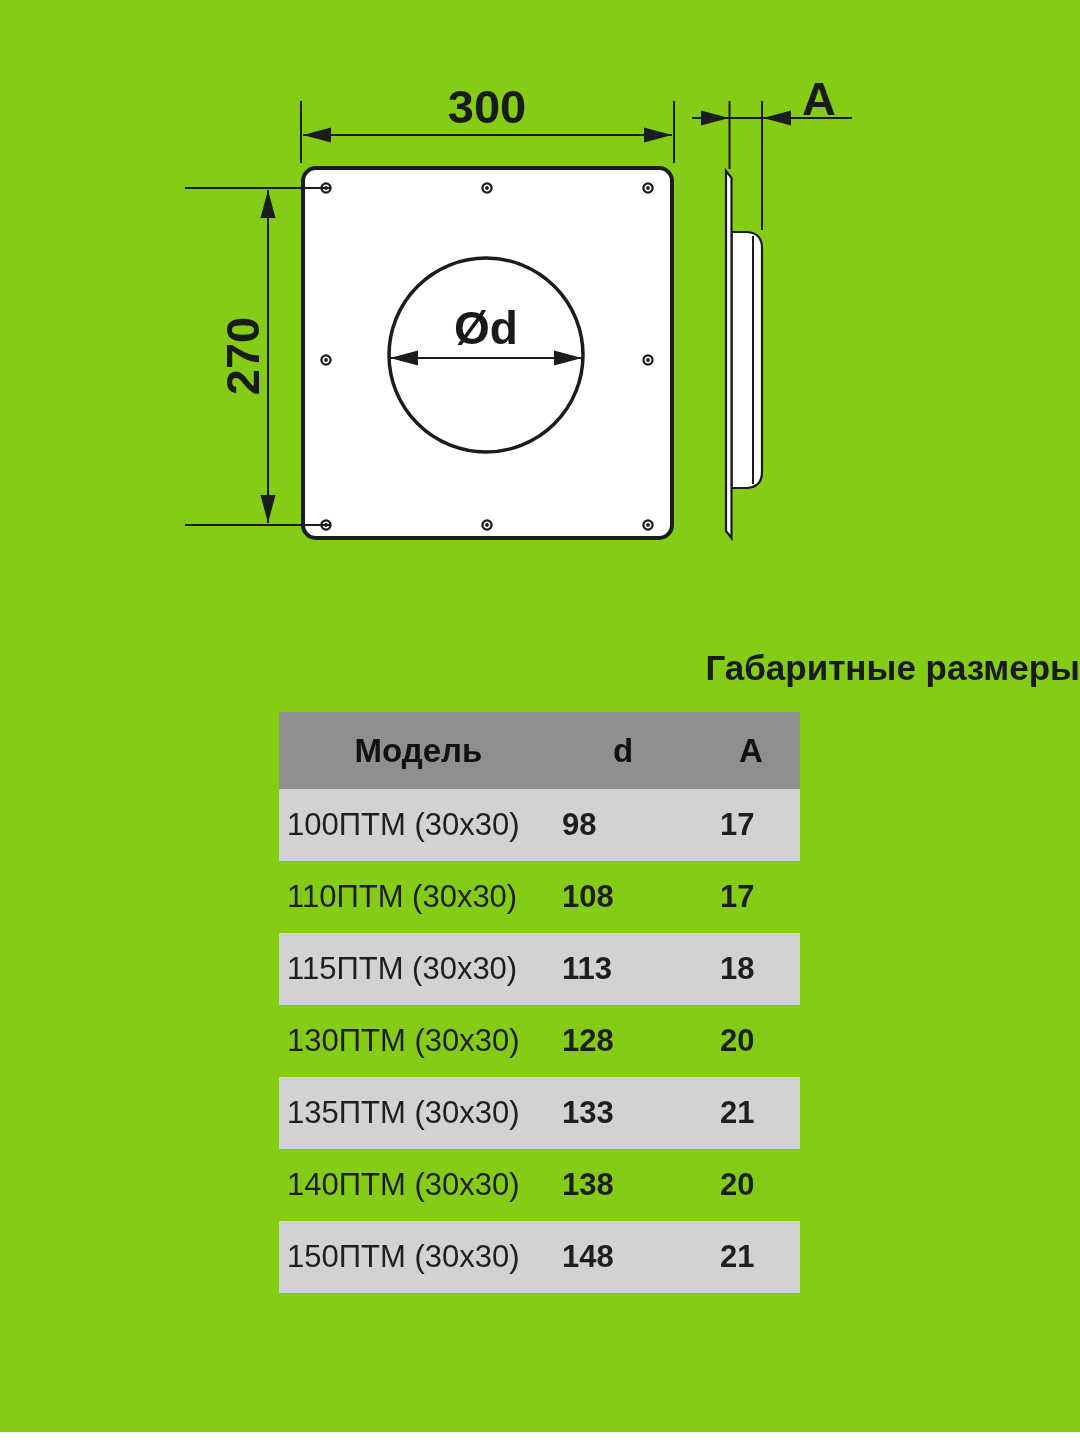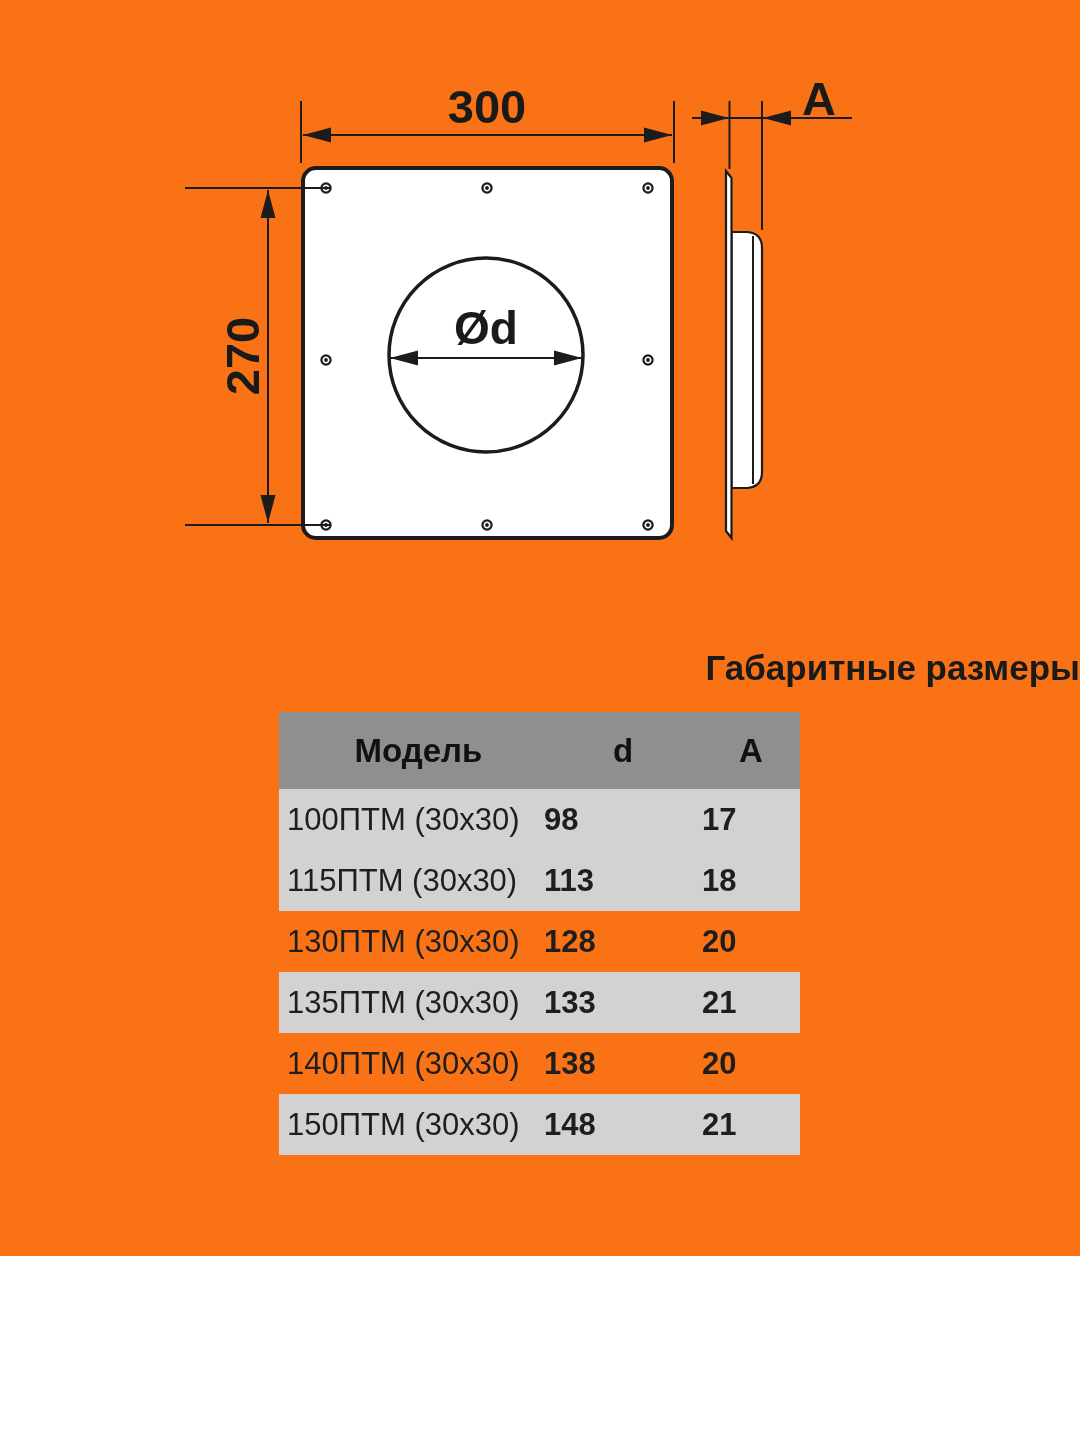--- a/index.html
+++ b/index.html
@@ -1,20 +1,20 @@
 <!DOCTYPE html>
 <html><head>
 <meta charset="utf-8">
 <style>
   html, body { margin: 0; padding: 0; background: #ffffff; }
   .page {
     position: relative;
     width: 1080px;
-    height: 1256px;
-    background: #f97316;
+    height: 1432px;
+    background: #84cc16;
     font-family: "Liberation Sans", sans-serif;
     color: #1a1a1a;
     overflow: hidden;
   }
   .drawing {
     position: absolute;
     left: 0; top: 0;
     width: 1080px; height: 620px;
   }
   .drawing .ln { stroke: #1c1c1c; stroke-width: 2; fill: none; }
@@ -50,21 +50,21 @@
   table.dims col.c-d     { width: 158px; }
   table.dims col.c-a     { width: 98px;  }
   table.dims thead tr { height: 77px; background: #8f8f8f; }
   table.dims th {
     font-size: 33px; font-weight: bold; color: #111111;
     text-align: center; padding: 0;
   }
   table.dims th.col-model { padding-left: 14px; }
   table.dims tbody tr { height: 61px; }
   table.dims tbody tr.alt { background: #d2d2d2; }
-  table.dims td { padding: 0; font-size: 31px; color: #1e1e1e; }
+  table.dims td { padding: 18px; font-size: 31px; color: #1e1e1e; }
   table.dims td.cell-model { text-align: left; padding-left: 8px; font-weight: 400; }
   table.dims td.cell-num { text-align: left; font-weight: 700; }
 </style>
 </head>
 <body>
 
 <div class="page">
 
   <svg class="drawing" viewBox="0 0 1080 620">
     <defs>
@@ -142,20 +142,25 @@
         <th class="col-d">d</th>
         <th class="col-a">A</th>
       </tr>
     </thead>
     <tbody>
       <tr class="alt">
         <td class="cell-model">100ПТМ (30x30)</td>
         <td class="cell-num">98</td>
         <td class="cell-num">17</td>
       </tr>
+      <tr>
+        <td class="cell-model">110ПТМ (30x30)</td>
+        <td class="cell-num">108</td>
+        <td class="cell-num">17</td>
+      </tr>
       <tr class="alt">
         <td class="cell-model">115ПТМ (30x30)</td>
         <td class="cell-num">113</td>
         <td class="cell-num">18</td>
       </tr>
       <tr>
         <td class="cell-model">130ПТМ (30x30)</td>
         <td class="cell-num">128</td>
         <td class="cell-num">20</td>
       </tr>

